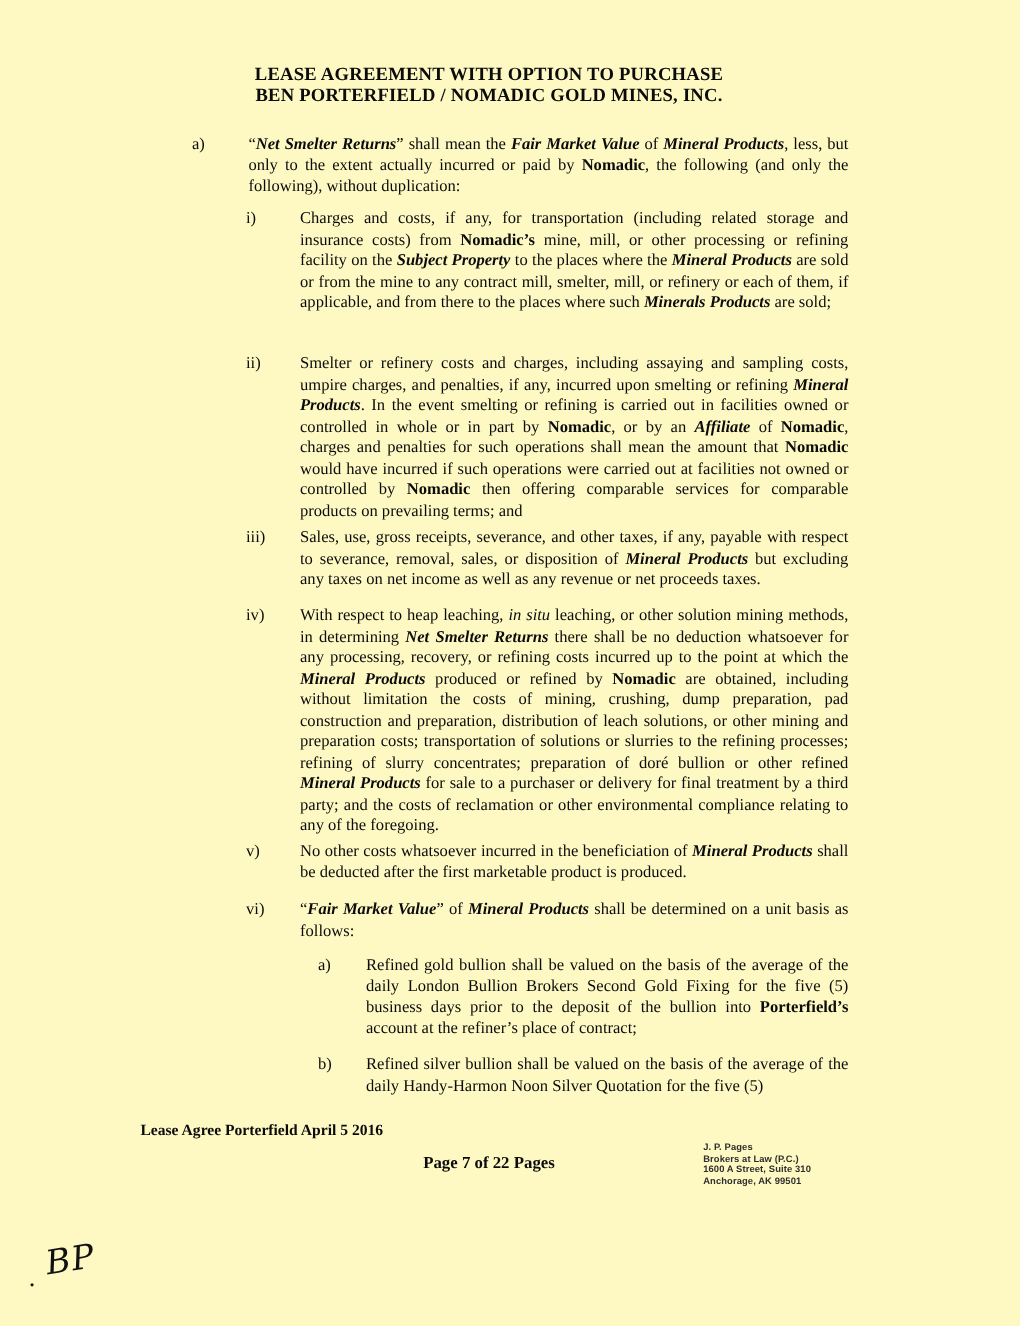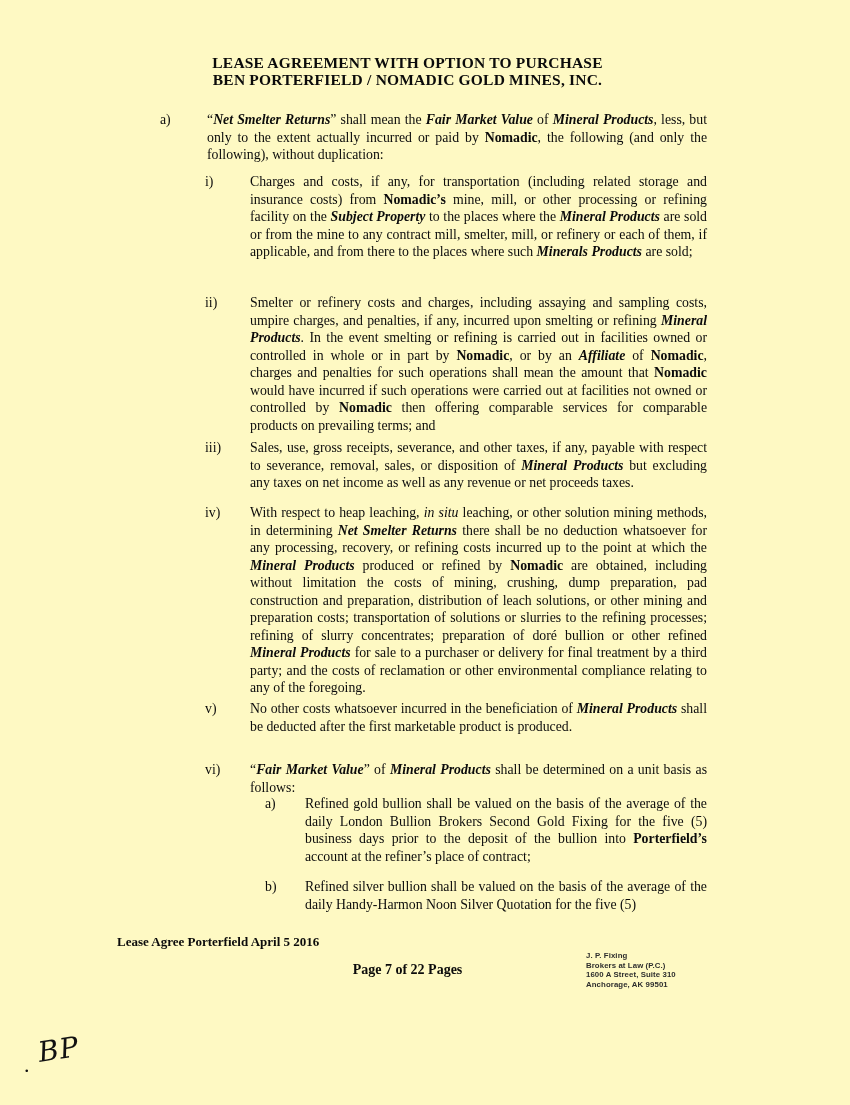--- a/index.html
+++ b/index.html
@@ -29,21 +29,21 @@
   .pos-intro{top:111px;left:207px;width:500px;}
   .pos-intro .marker{left:-47px;}
   
   .lvl-i{left:250px;width:457px;}
   .lvl-i .marker{left:-45px;}
   .pos-1{top:173px;}
   .pos-2{top:294px;}
   .pos-3{top:439px;}
   .pos-4{top:504px;}
   .pos-5{top:700px;}
-  .pos-6{top:749px;margin-top:12px;}
+  .pos-6{top:749px;}
   
   .lvl-s{left:305px;width:402px;}
   .lvl-s .marker{left:-40px;}
   .pos-sa{top:795px;}
   .pos-sb{top:878px;}
 
   .page-num{
     position:absolute;top:962px;left:0;width:815px;
     text-align:center;font-size:14px;font-weight:bold;
   }
@@ -122,21 +122,21 @@
   <div class="para lvl-s pos-sb">
     <span class="marker">b)</span>
     <span><span>Refined silver bullion shall be valued on the basis of the average of the daily Handy-Harmon Noon Silver Quotation for the five (5)</span></span>
   </div>
 
   <div class="page-num">Page 7 of 22 Pages</div>
 
   <div class="doc-label">Lease Agree Porterfield April 5 2016</div>
 
   <div class="stamp">
-    <div>J. P. Fixing</div>
+    <div>J. P. Pages</div>
     <div>Brokers at Law (P.C.)</div>
     <div>1600 A Street, Suite 310</div>
     <div>Anchorage, AK  99501</div>
   </div>
 
   <div class="hw-dot">.</div>
   <div class="hw-initials">BP</div>
 
 </div>
 

